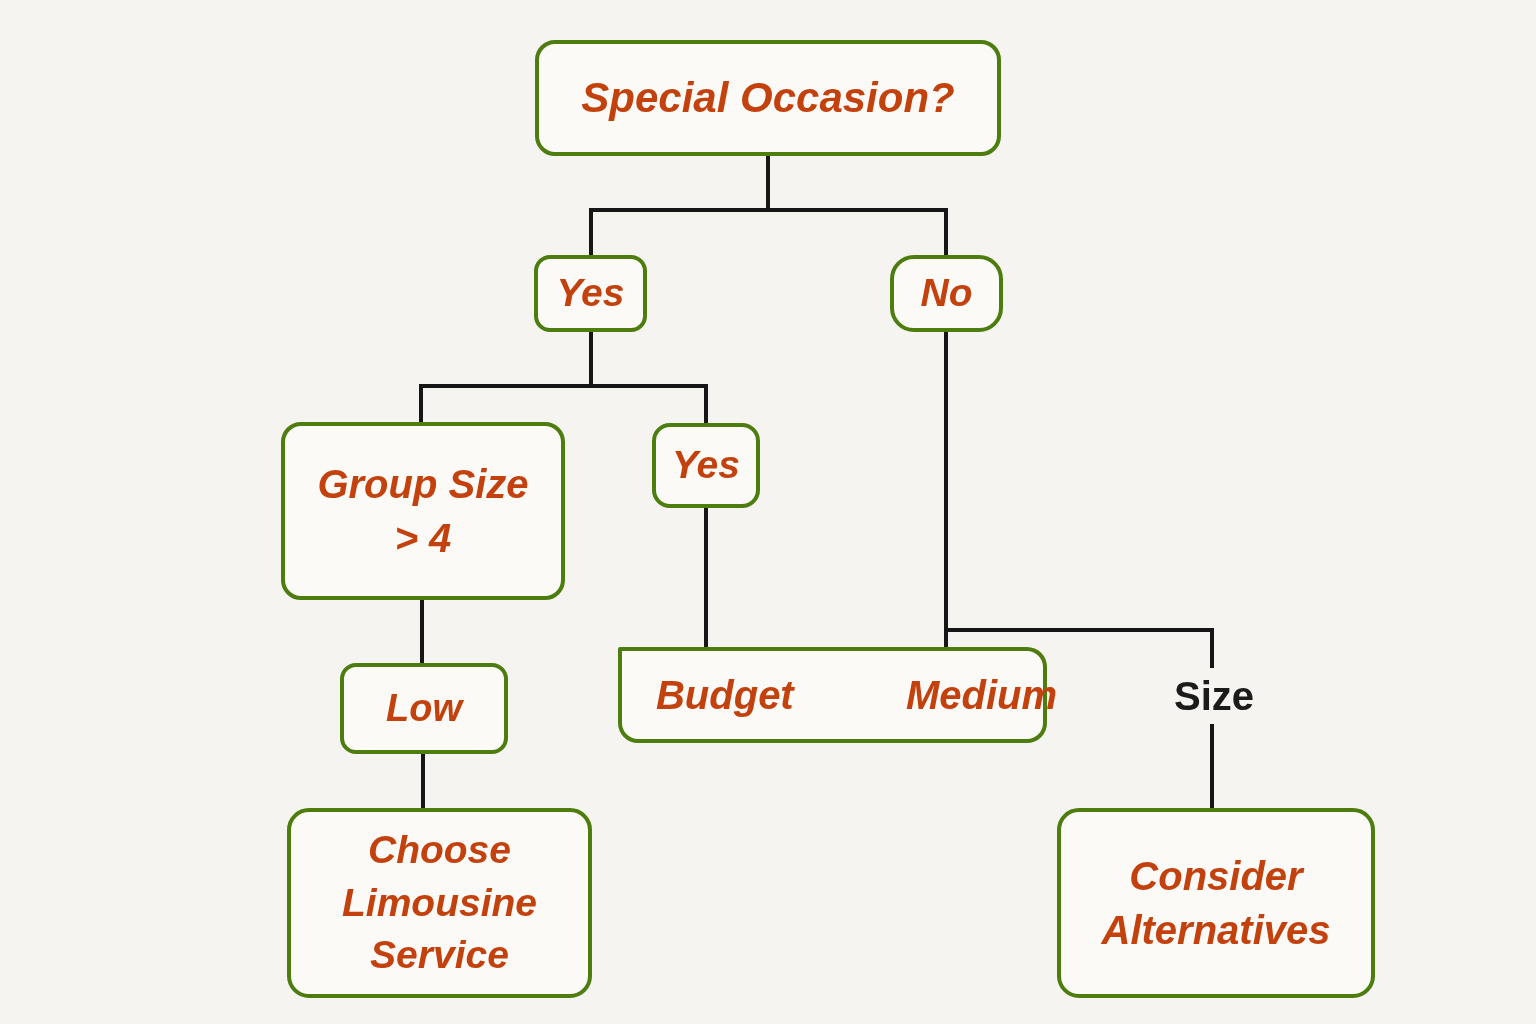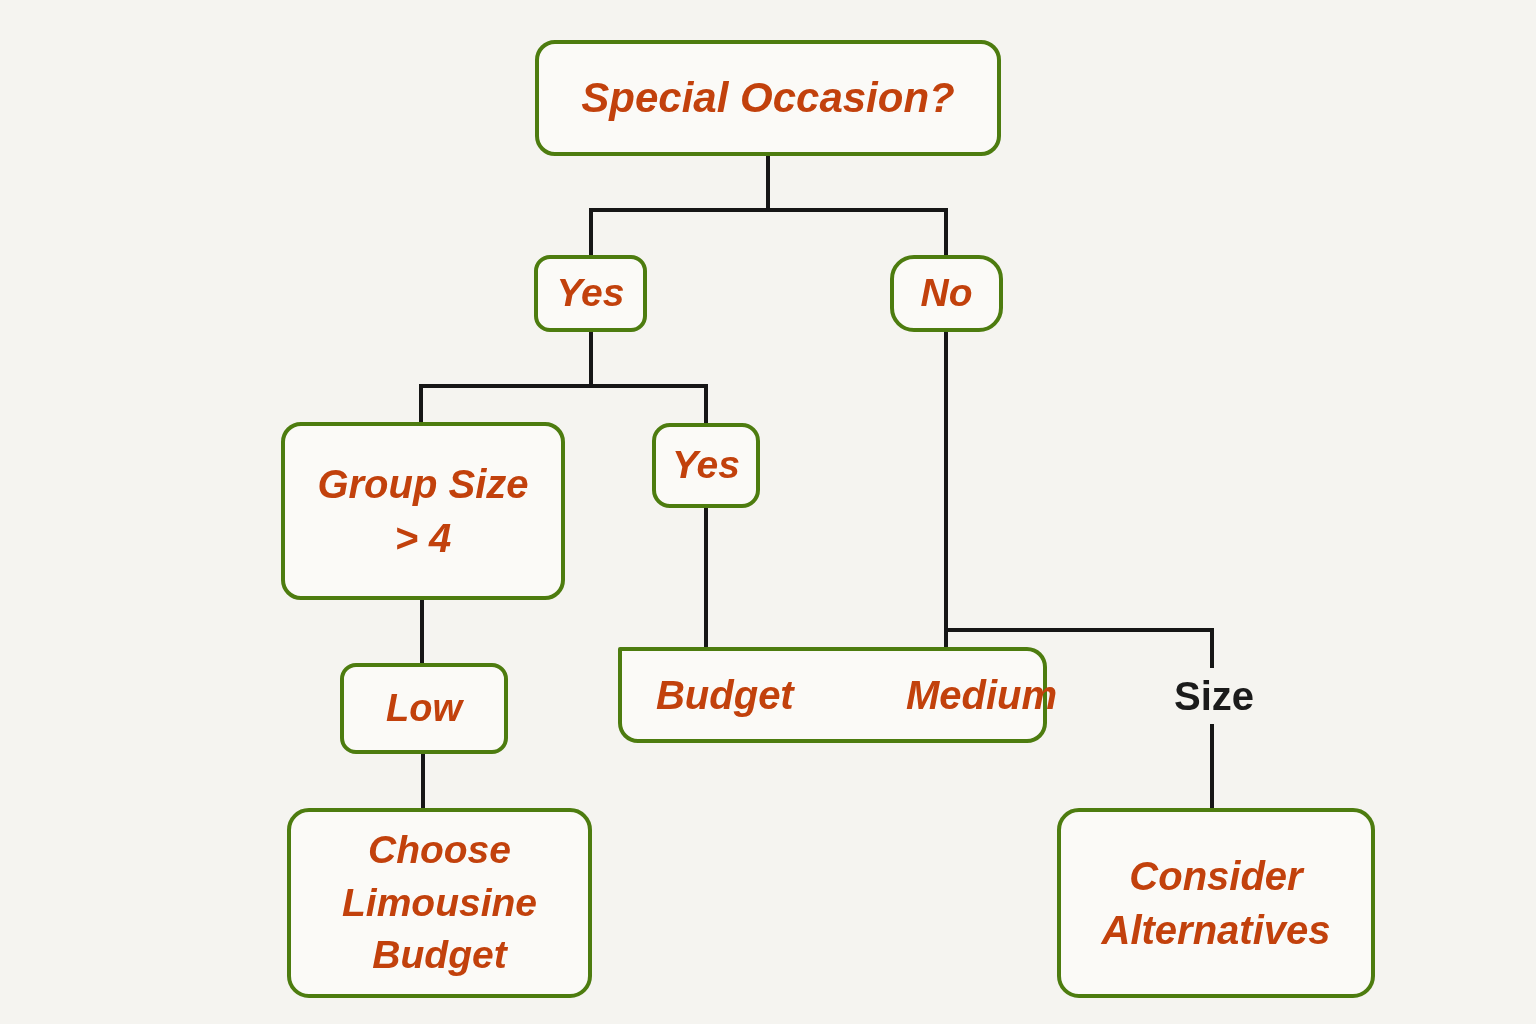--- a/index.html
+++ b/index.html
@@ -129,21 +129,21 @@
     </div>
   </div>
 
   <div class="floating-label l-high">
     <span class="label">Size</span>
   </div>
 
   <div class="node n-choose">
     <span class="label">Choose
 Limousine
-Budget</span>
+Service</span>
   </div>
 
   <div class="node n-consider">
     <span class="label">Consider
 Alternatives</span>
   </div>
 
 </div>
 
 </body></html>

